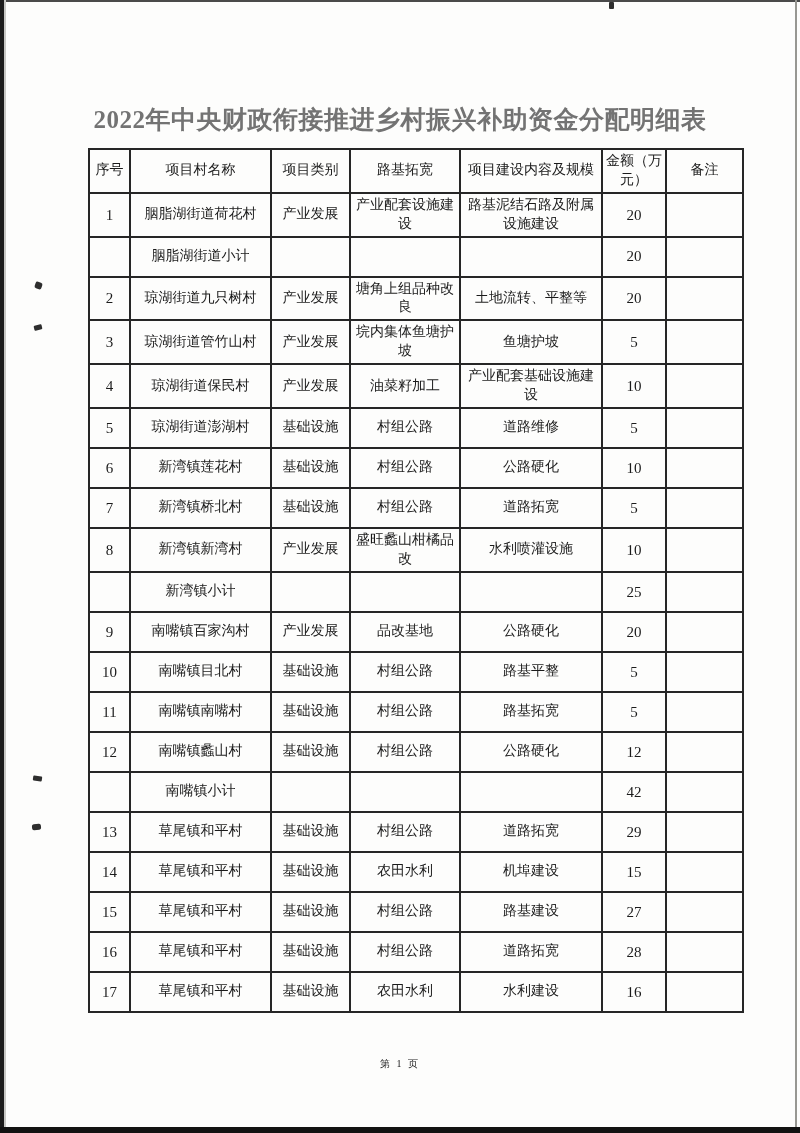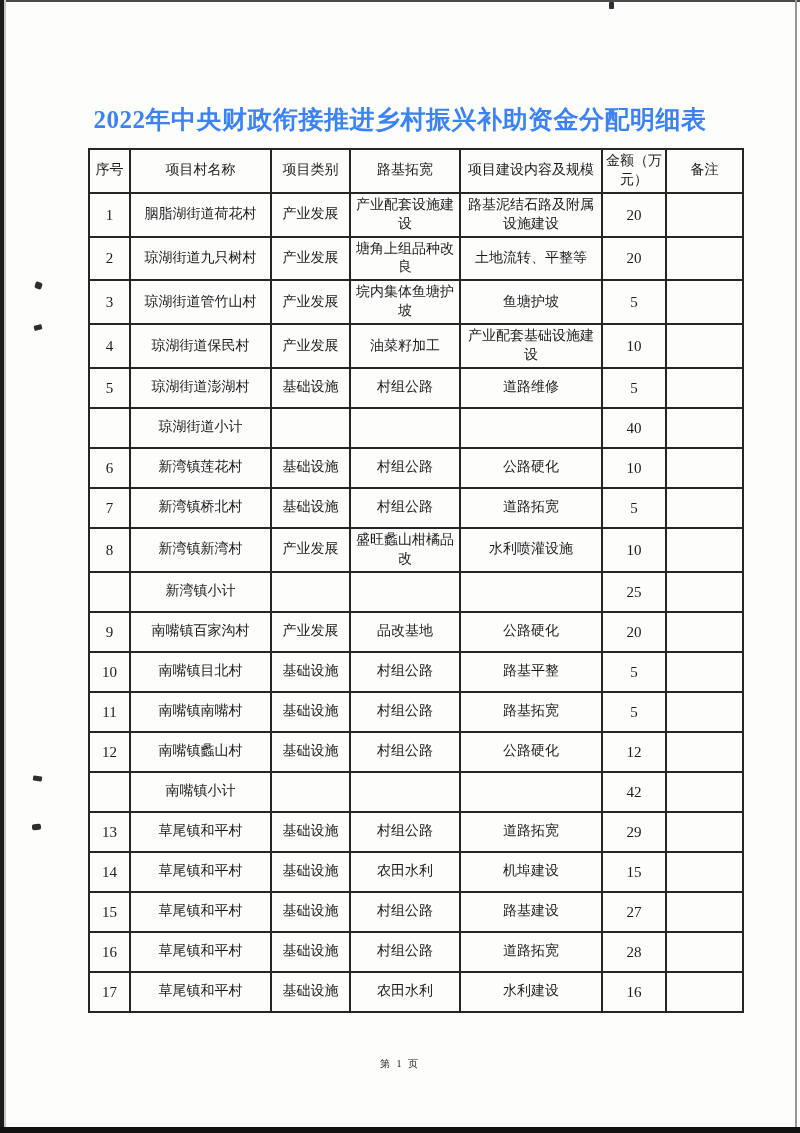--- a/index.html
+++ b/index.html
@@ -24,21 +24,21 @@
 
   .doc-title {
     position: absolute;
     top: 86px;
     left: 0;
     width: 100%;
     text-align: center;
     font-size: 25px;
     font-weight: bold;
     letter-spacing: 0.5px;
-    color: #3b82f6;
+    color: #737373;
   }
 
   .table-wrap {
     position: absolute;
     left: 88px;
     top: 148px;
   }
   table.subsidy {
     border-collapse: collapse;
     table-layout: fixed;
@@ -126,20 +126,29 @@
       <tbody data-name="table-body">
           <tr data-name="table-row">
             <td data-name="cell-no">1</td>
             <td data-name="cell-village">胭脂湖街道荷花村</td>
             <td data-name="cell-category">产业发展</td>
             <td data-name="cell-project">产业配套设施建设</td>
             <td data-name="cell-content">路基泥结石路及附属设施建设</td>
             <td data-name="cell-amount">20</td>
             <td data-name="cell-note"></td>
           </tr>
+          <tr data-name="subtotal-row">
+            <td data-name="cell-no"></td>
+            <td data-name="cell-village">胭脂湖街道小计</td>
+            <td data-name="cell-category"></td>
+            <td data-name="cell-project"></td>
+            <td data-name="cell-content"></td>
+            <td data-name="cell-amount">20</td>
+            <td data-name="cell-note"></td>
+          </tr>
           <tr data-name="table-row">
             <td data-name="cell-no">2</td>
             <td data-name="cell-village">琼湖街道九只树村</td>
             <td data-name="cell-category">产业发展</td>
             <td data-name="cell-project">塘角上组品种改良</td>
             <td data-name="cell-content">土地流转、平整等</td>
             <td data-name="cell-amount">20</td>
             <td data-name="cell-note"></td>
           </tr>
           <tr data-name="table-row">
@@ -160,29 +169,20 @@
             <td data-name="cell-amount">10</td>
             <td data-name="cell-note"></td>
           </tr>
           <tr data-name="table-row">
             <td data-name="cell-no">5</td>
             <td data-name="cell-village">琼湖街道澎湖村</td>
             <td data-name="cell-category">基础设施</td>
             <td data-name="cell-project">村组公路</td>
             <td data-name="cell-content">道路维修</td>
             <td data-name="cell-amount">5</td>
-            <td data-name="cell-note"></td>
-          </tr>
-          <tr data-name="subtotal-row">
-            <td data-name="cell-no"></td>
-            <td data-name="cell-village">琼湖街道小计</td>
-            <td data-name="cell-category"></td>
-            <td data-name="cell-project"></td>
-            <td data-name="cell-content"></td>
-            <td data-name="cell-amount">40</td>
             <td data-name="cell-note"></td>
           </tr>
           <tr data-name="table-row">
             <td data-name="cell-no">6</td>
             <td data-name="cell-village">新湾镇莲花村</td>
             <td data-name="cell-category">基础设施</td>
             <td data-name="cell-project">村组公路</td>
             <td data-name="cell-content">公路硬化</td>
             <td data-name="cell-amount">10</td>
             <td data-name="cell-note"></td>

